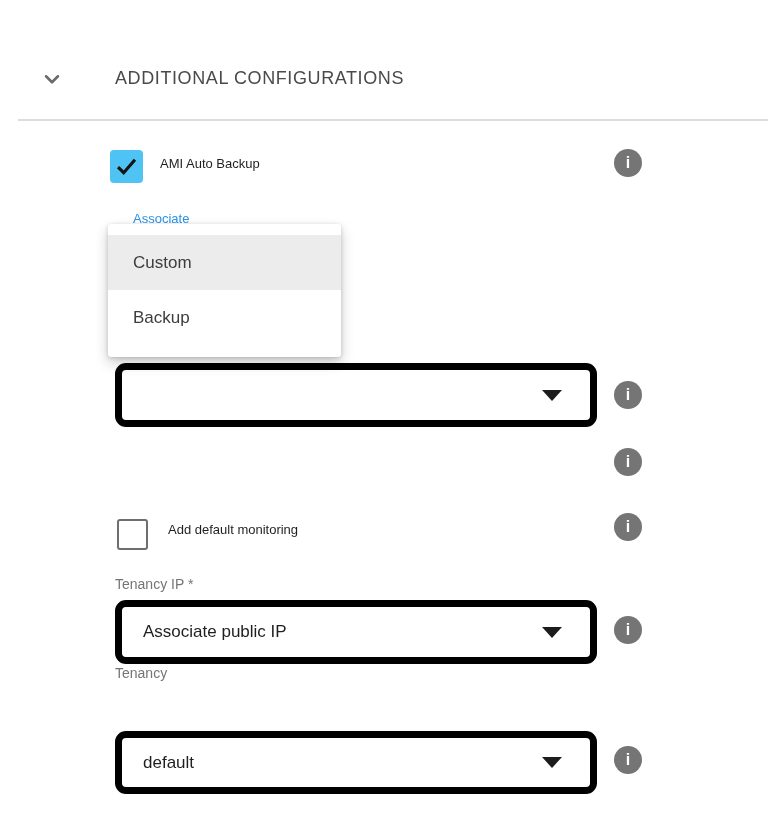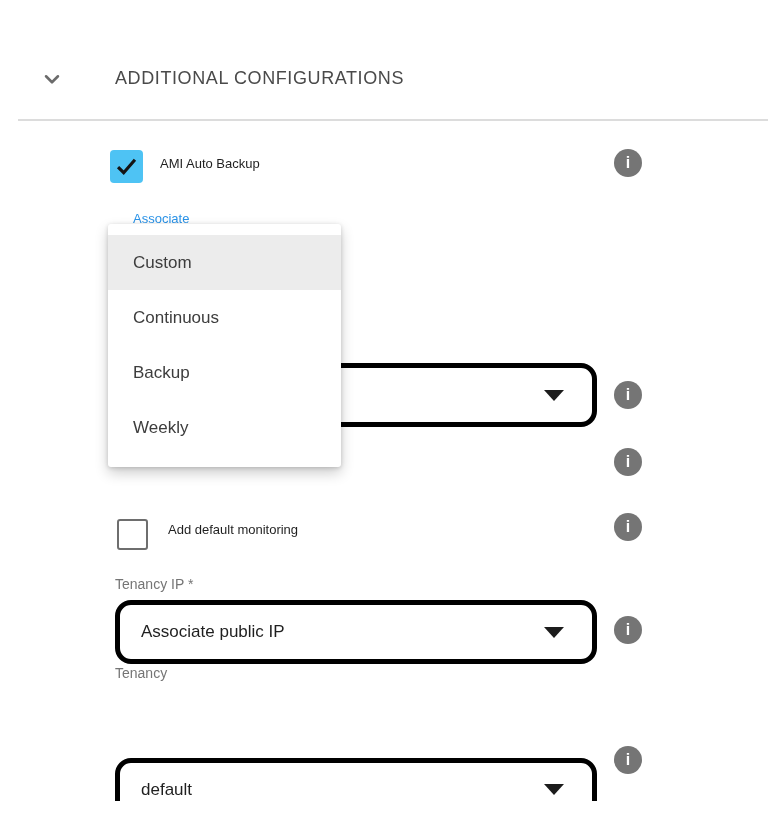--- a/index.html
+++ b/index.html
@@ -84,22 +84,22 @@
     left: 133px; top: 211px;
     font-size: 13px;
     color: #2a93e8;
     z-index: 1;
   }
 
   
   .select-box {
     left: 115px;
     width: 482px; height: 64px;
-    border: 5px solid #000000;
-    border-radius: 16px;
+    border: 7px solid #000000;
+    border-radius: 11px;
     background: #ffffff;
     display: flex; align-items: center;
     padding-left: 21px;
     cursor: pointer;
   }
   .select-value {
     font-size: 17px;
     color: #1f1f1f;
   }
   .select-arrow {
@@ -181,30 +181,28 @@
   <div class="abs field-label" style="left:115px; top:576px;">Tenancy IP *</div>
   <div class="abs select-box" style="top:600px;">
     <span class="select-value">Associate public IP</span>
     <span class="select-arrow"></span>
   </div>
   <div class="abs info-icon" style="top:616px;">
       <span>i</span>
     </div>
 
   <div class="abs field-label" style="left:115px; top:665px;">Tenancy</div>
-  <div class="abs select-box" style="top:758px; height:63px;">
+  <div class="abs select-box" style="top:731px; height:63px;">
     <span class="select-value">default</span>
     <span class="select-arrow"></span>
   </div>
   <div class="abs info-icon" style="top:746px;">
       <span>i</span>
     </div>
 
   <div class="abs divider-bottom"></div>
 
   <div class="abs dropdown-menu">
     <div class="menu-item selected">Custom</div>
-    <div class="menu-item">Continuous</div>
     <div class="menu-item">Backup</div>
-    <div class="menu-item">Weekly</div>
   </div>
 
 </div>
 
 </body></html>

